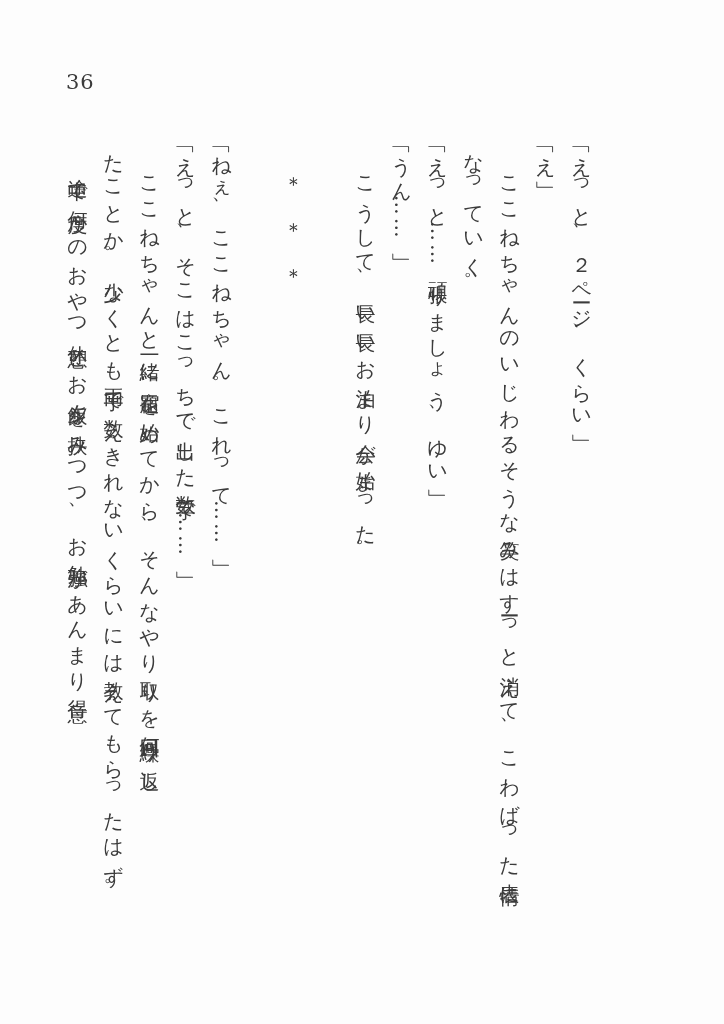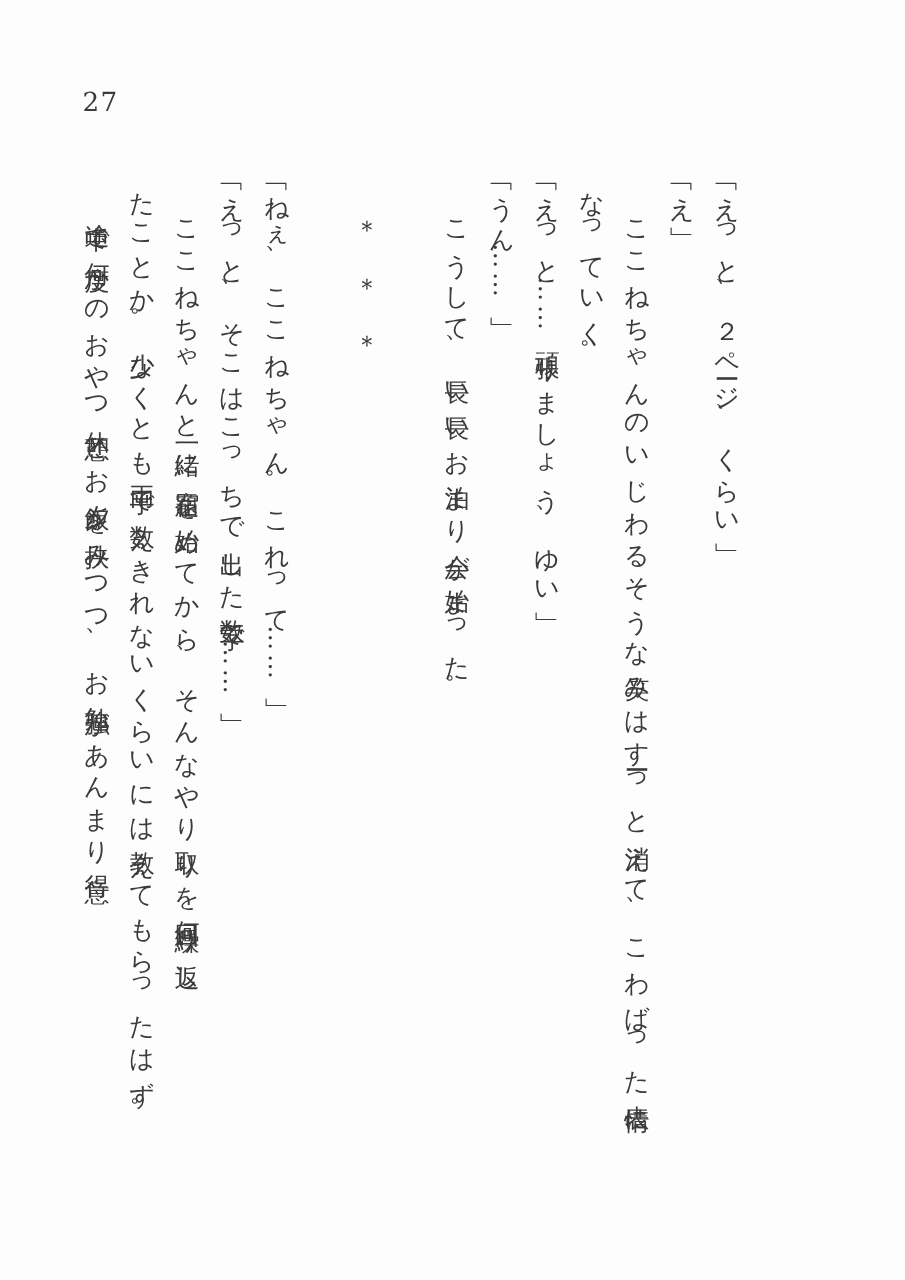--- a/index.html
+++ b/index.html
@@ -46,21 +46,21 @@
   .col.separator {
     margin-right: 36px; 
     margin-left: 36px;  
   }
 </style>
 </head>
 <body>
 
 <div class="book-page">
 
-  <div class="page-number">27</div>
+  <div class="page-number">36</div>
 
   <div class="text-block">
     <p class="col">「えっと、２ページ、くらい」</p>
     <p class="col">「え」</p>
     <p class="col">　ここねちゃんのいじわるそうな笑みはすーっと消えて、こわばった表情に</p>
     <p class="col">なっていく。</p>
     <p class="col">「えっと……頑張りましょう、ゆい」</p>
     <p class="col">「うん……」</p>
     <p class="col">　こうして、長い長いお泊まり会が始まった。</p>
     <p class="col separator">　＊　＊　＊</p>

